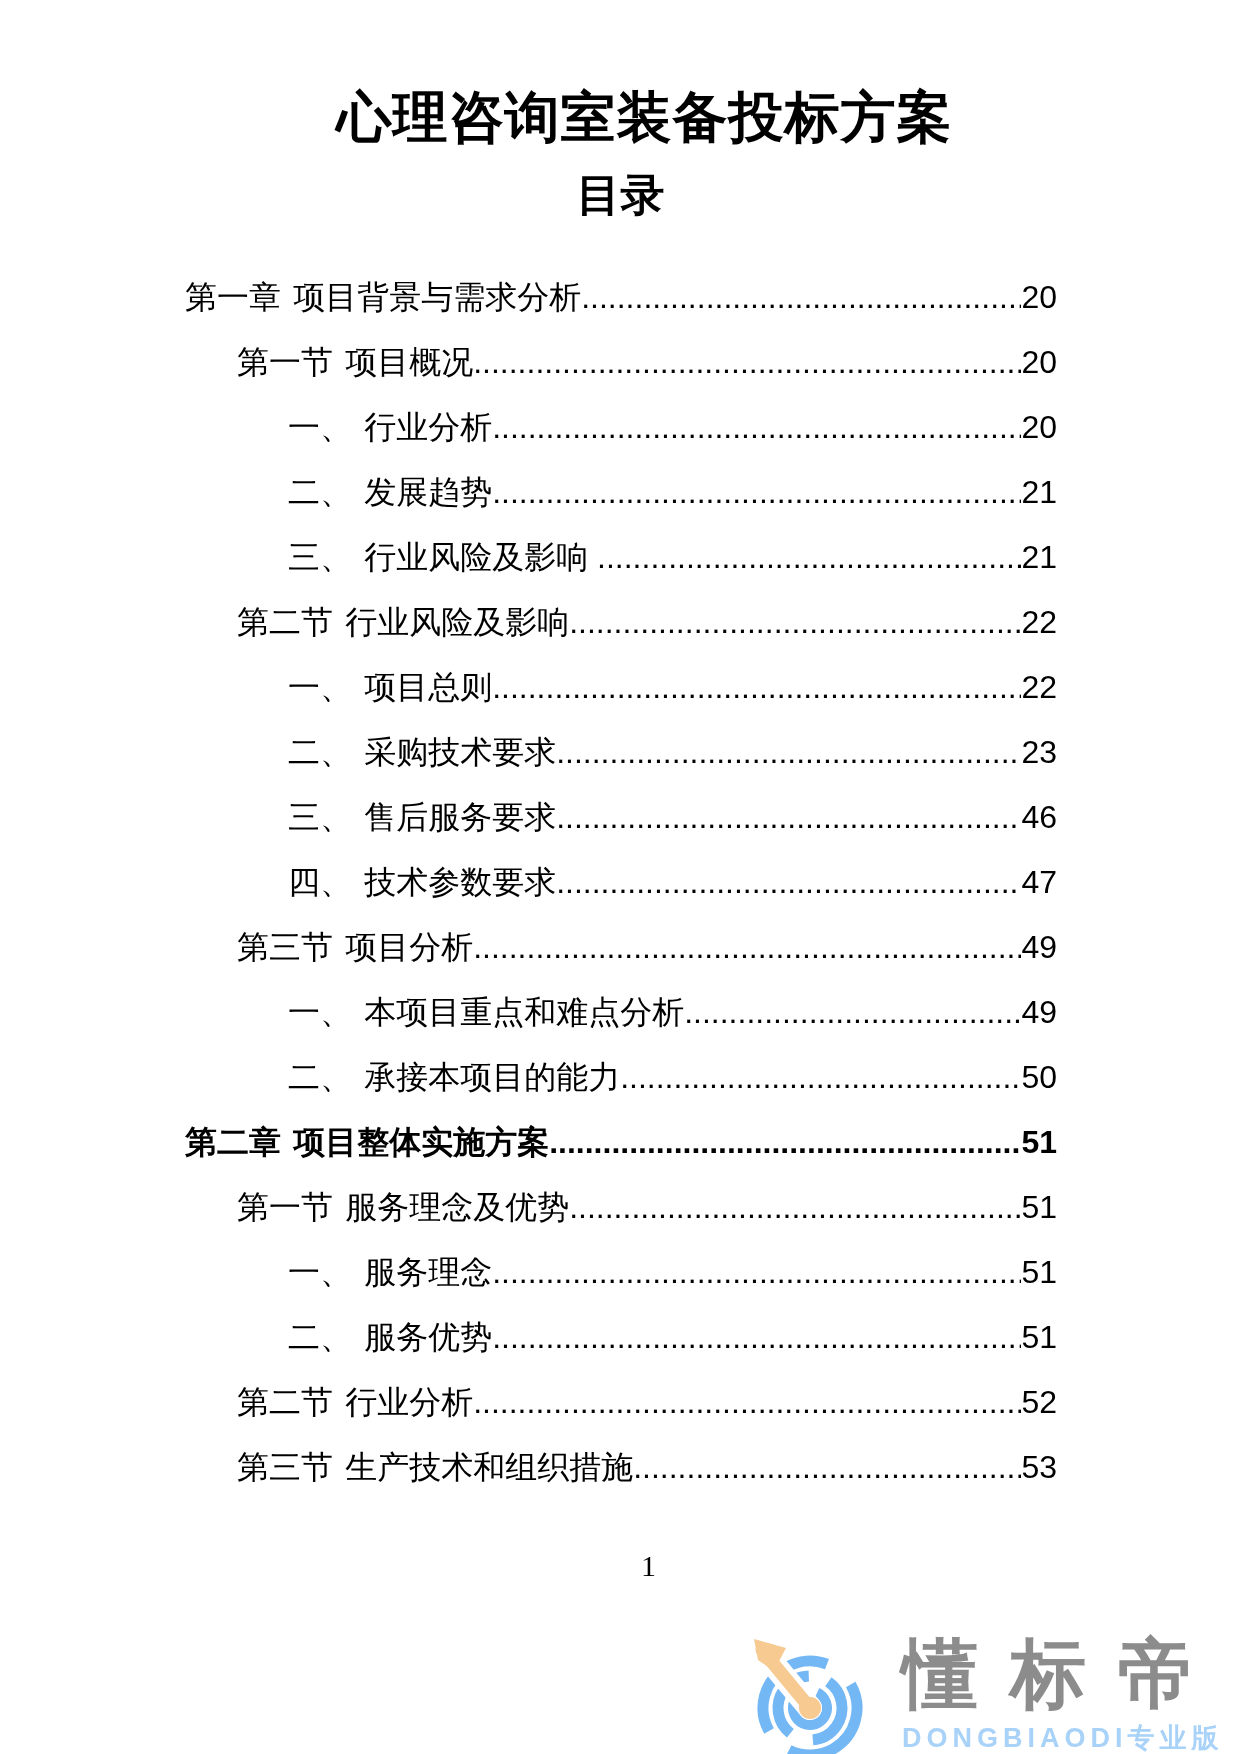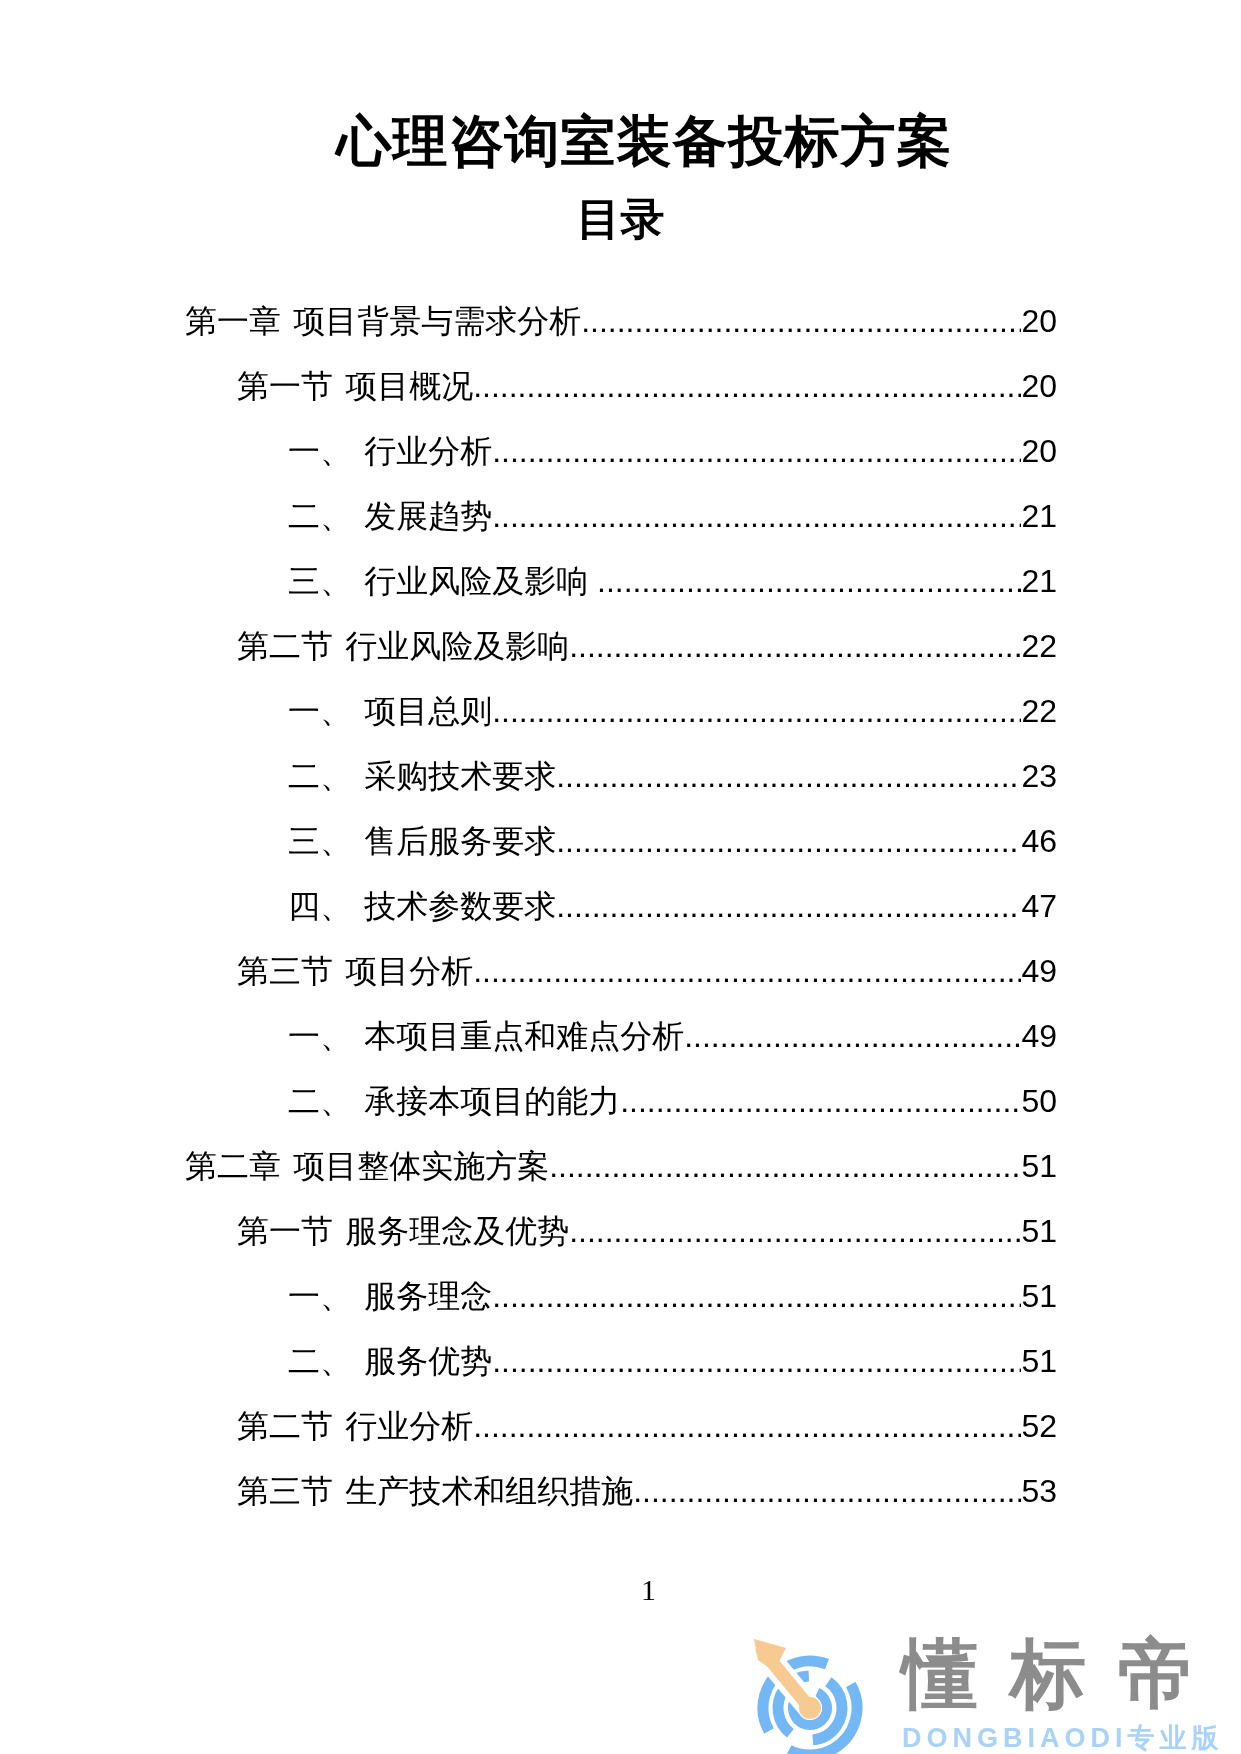--- a/index.html
+++ b/index.html
@@ -1,35 +1,35 @@
 <!DOCTYPE html>
 <html style="--wm-gray: #8c8c8c; --wm-lightblue: #a8d2f8;"><head>
 <meta charset="utf-8">
 <style>
   html,body{margin:0;padding:0;}
   body{
     width:1241px;height:1754px;position:relative;overflow:hidden;background:#ffffff;
     color:#000;font-family:"Liberation Sans","DejaVu Sans",sans-serif;
   }
   .doc-title{
-    margin:0;padding:108px 0 0 48px;text-align:center;
+    margin:0;padding:84px 0 0 48px;text-align:center;
     font-size:55px;font-weight:bold;line-height:1.2;letter-spacing:1px;
   }
   .toc-heading{
     margin:16px 0 0 0;text-align:center;
     font-size:44px;font-weight:bold;line-height:1.3;
   }
   .toc{display:block;margin:42px 184px 0 185px;}
   .toc-row{
     height:65px;line-height:65px;font-size:32px;
     display:flex;align-items:baseline;cursor:pointer;
   }
   .toc-row.lvl2{padding-left:52px;}
   .toc-row.lvl3{padding-left:103px;}
-  .toc-row.bold{font-weight:normal;}
+  .toc-row.bold{font-weight:bold;}
   .toc-prefix{white-space:nowrap;margin-right:0.38em;}
   .toc-label{white-space:pre;text-align:right;}
   .leader{flex:1 1 auto;overflow:hidden;white-space:nowrap;min-width:14px;}
   .leader::after{
     content:"....................................................................................................";
   }
   .toc-page{white-space:nowrap;}
   .page-num{
     margin:48px 0 0 56px;text-align:center;
     font-family:"Liberation Serif","DejaVu Serif",serif;

